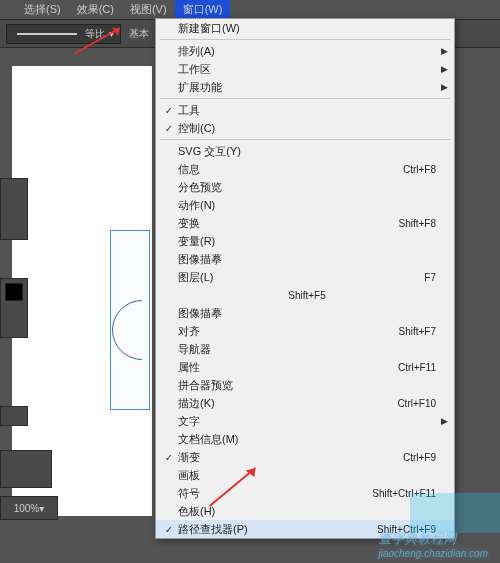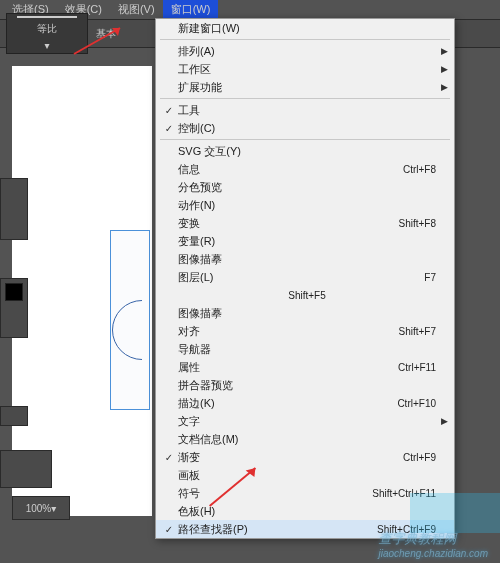--- a/index.html
+++ b/index.html
@@ -1,36 +1,36 @@
 <!DOCTYPE html>
 <html><head>
 <meta charset="utf-8">
 <style>
 * { margin: 0; padding: 0; box-sizing: border-box; font-family: "Microsoft YaHei", Arial, sans-serif; }
 body { background: #535353; width: 500px; height: 563px; overflow: hidden; position: relative; }
 
-.menubar { background: #535353; height: 20px; display: flex; align-items: center; padding-left: 4px; border-bottom: 1px solid #2a2a2a; }
+.menubar { background: #535353; height: 20px; display: flex; align-items: center; padding-left: 16px; border-bottom: 1px solid #2a2a2a; }
 .menubar-item { color: #ccc; font-size: 11px; padding: 2px 8px; cursor: default; }
 .menubar-item.active { background: #1d4ed8; }
 
 .toolbar { background: #4a4a4a; height: 28px; display: flex; align-items: center; padding: 0 6px; border-bottom: 1px solid #2a2a2a; }
-.toolbar-select { background: #383838; color: #ccc; font-size: 10px; padding: 2px 6px; border: 1px solid #222; display: flex; align-items: center; gap: 4px; flex-direction: column; }
+.toolbar-select { background: #383838; color: #ccc; font-size: 10px; padding: 2px 6px; border: 1px solid #222; display: flex; align-items: center; gap: 4px; }
 .stroke-preview { width: 60px; height: 2px; background: #ccc; margin: 0 4px; }
 .toolbar-label { color: #ccc; font-size: 10px; margin-left: 8px; }
 
 .canvas-area { position: absolute; left: 12px; top: 66px; width: 140px; height: 450px; background: #fff; }
 .artboard-rect { position: absolute; left: 110px; top: 230px; width: 40px; height: 180px; border: 1px solid #4a90d9; background: rgba(150,180,220,0.05); }
 .circle-shape { position: absolute; left: 112px; top: 300px; width: 60px; height: 60px; border: 1px solid #3864a8; border-radius: 50%; clip-path: inset(0 50% 0 0); }
 
 .panel { position: absolute; background: #4a4a4a; border: 1px solid #2a2a2a; }
 .panel.p1 { left: 0; top: 178px; width: 28px; height: 62px; }
 .panel.p2 { left: 0; top: 278px; width: 28px; height: 60px; }
 .panel.p3 { left: 0; top: 406px; width: 28px; height: 20px; }
 .panel.p4 { left: 0; top: 450px; width: 52px; height: 38px; }
-.panel.p5 { left: 12px; top: 496px; width: 58px; height: 24px; display: flex; align-items: center; justify-content: center; color: #ccc; font-size: 10px; }
+.panel.p5 { left: 0; top: 496px; width: 58px; height: 24px; display: flex; align-items: center; justify-content: center; color: #ccc; font-size: 10px; }
 .swatch { width: 18px; height: 18px; background: #000; margin: 4px auto; border: 1px solid #222; }
 
 .dropdown { position: absolute; left: 155px; top: 18px; width: 300px; background: #f0f0f0; border: 1px solid #999; box-shadow: 2px 2px 8px rgba(0,0,0,0.4); font-size: 11px; }
 .menu-item { display: flex; align-items: center; height: 18px; padding: 0 18px 0 4px; position: relative; justify-content: center; }
 .menu-item:hover, .menu-item.hover { background: #d5e5f5; }
 .menu-check { width: 18px; text-align: center; color: #333; font-size: 10px; }
 .menu-label { flex: 1; color: #222; }
 .menu-shortcut { color: #222; font-size: 10px; }
 .menu-arrow { position: absolute; right: 6px; color: #333; font-size: 9px; }
 .menu-sep { height: 1px; background: #c8c8c8; margin: 2px 4px; }

